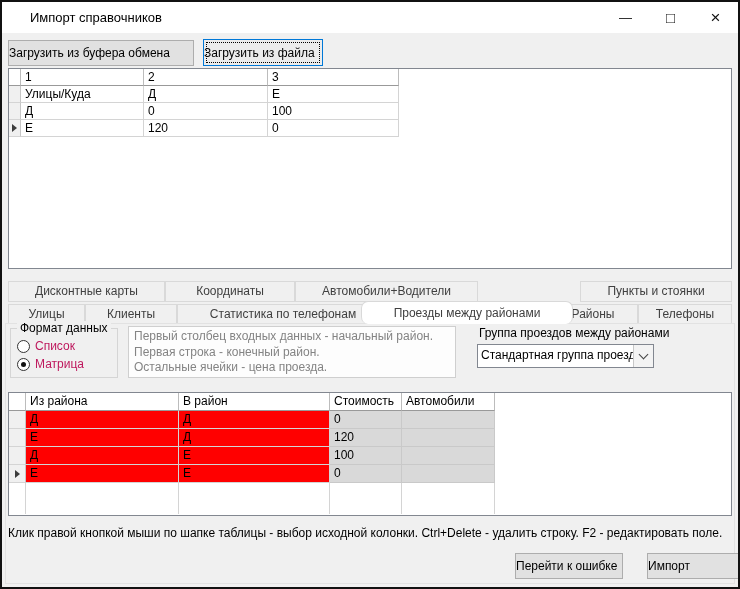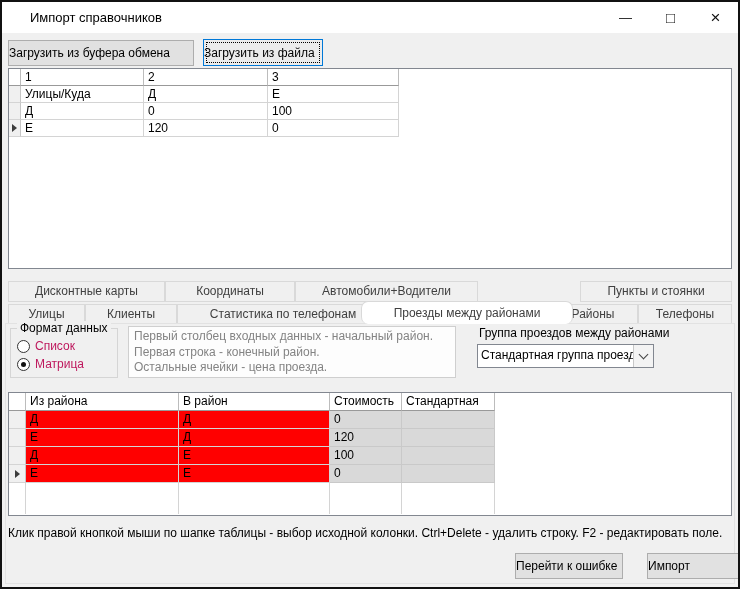--- a/index.html
+++ b/index.html
@@ -153,21 +153,21 @@
           <span class="chev"></span>
         </div>
   </div>
 
   <div class="gridbox" style="left:6px; top:390px; width:724px; height:124px;">
     <div class="grow">
       <div class="gc b-sel b-h hdr"></div>
       <div class="gc b-c1 b-h hdr">Из района</div>
       <div class="gc b-c2 b-h hdr">В район</div>
       <div class="gc b-c3 b-h hdr">Стоимость</div>
-      <div class="gc b-c4 b-h hdr">Стандартная</div>
+      <div class="gc b-c4 b-h hdr">Автомобили</div>
     </div>
     <div class="grow">
       <div class="gc b-sel b-h selc"></div>
       <div class="gc b-c1 b-h cell-err">Д</div>
       <div class="gc b-c2 b-h cell-err">Д</div>
       <div class="gc b-c3 b-h cell-ro">0</div>
       <div class="gc b-c4 b-h cell-ro"></div>
     </div>
     <div class="grow">
       <div class="gc b-sel b-h selc"></div>

